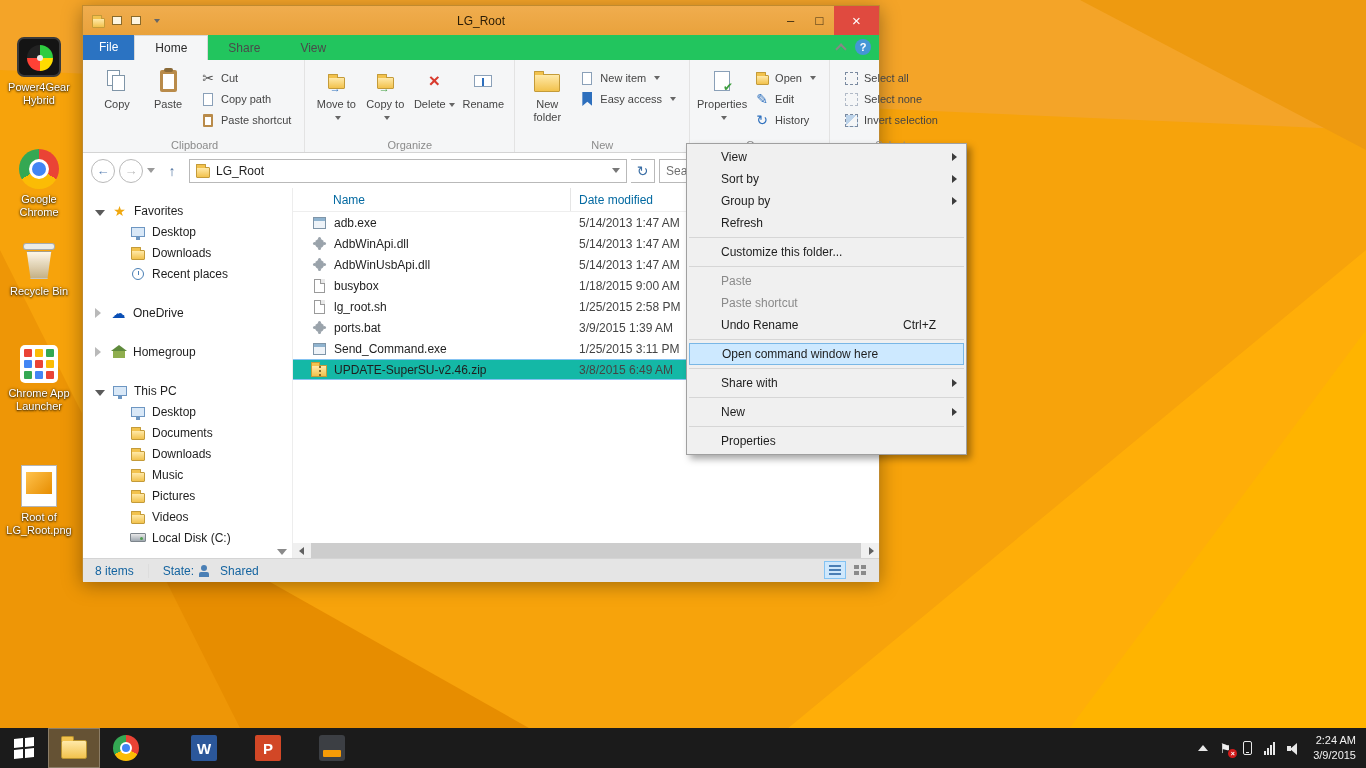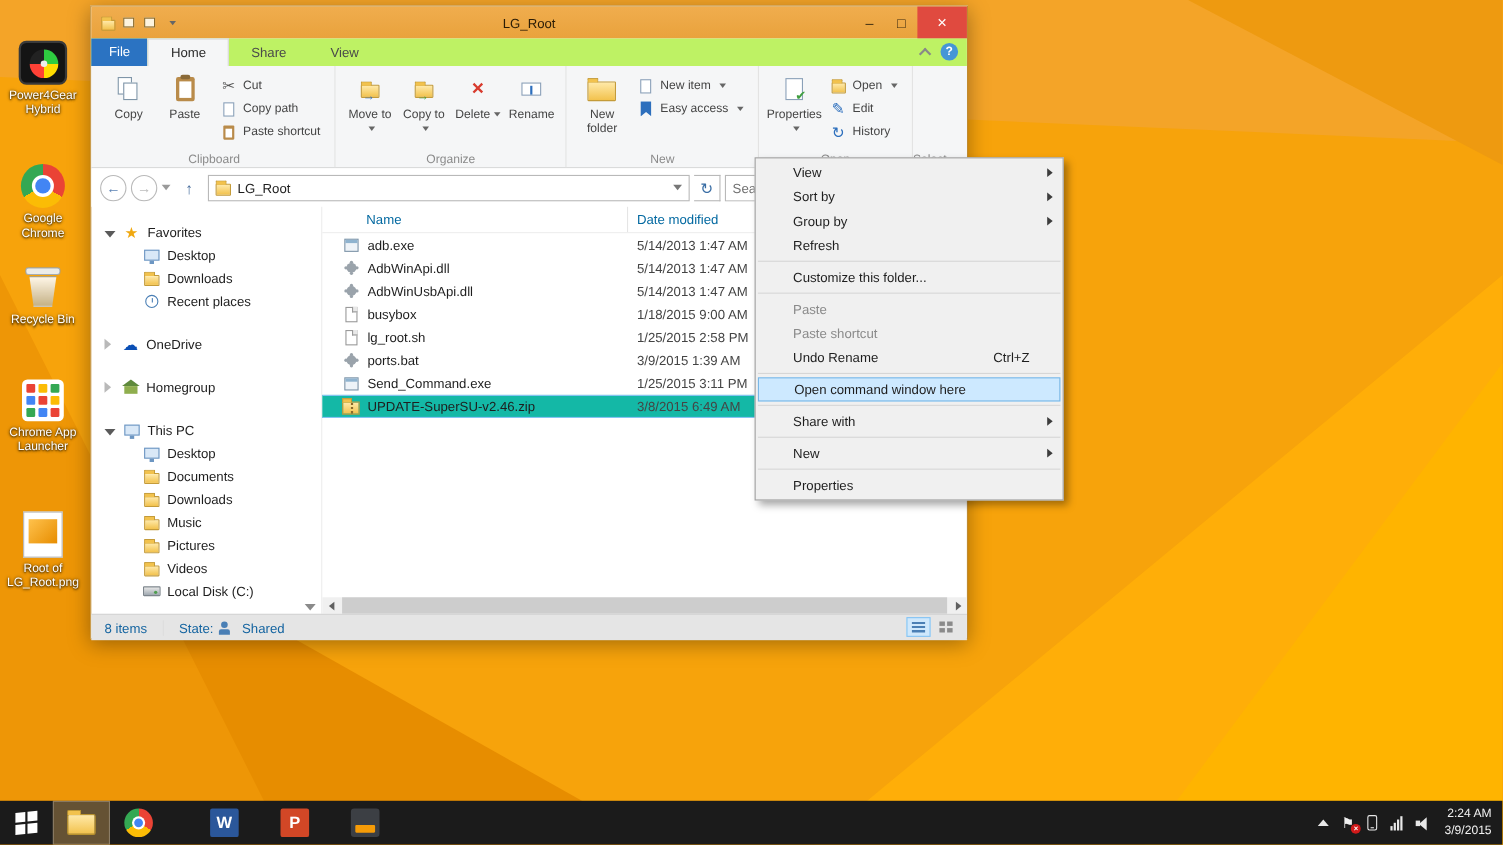--- a/index.html
+++ b/index.html
@@ -52,21 +52,21 @@
   .qat { display:flex; align-items:center; gap:5px; padding-left:8px; }
   .qat-btn { width:14px; height:12px; display:flex; align-items:center; justify-content:center; }
   .mini-sq { width:10px; height:9px; background:#fdf4df; border:1px solid #8a6a2a; display:block; }
   .title-text { position:absolute; left:0; right:0; text-align:center; color:#2b1d06; font-size:12px; }
   .win-controls { position:absolute; right:0; top:0; height:100%; display:flex; }
   .wc { width:29px; height:100%; display:flex; align-items:center; justify-content:center;
     color:#3a2a10; font-size:13px; cursor:default; }
   .wc.close { width:45px; background:#e04a3f; color:#fff; font-size:15px; }
 
   
-  .tabs-row { height:25px; background:#bef264; display:flex; align-items:center; position:relative; }
+  .tabs-row { height:25px; background:#22c55e; display:flex; align-items:center; position:relative; }
   .tab { height:24px; line-height:24px; padding:0 20px; color:#4a4a4a; cursor:default; }
   .tab.file { background:#2b73c2; color:#fff; padding:0 16px; height:25px; line-height:25px; }
   .tab.active { background:#f5f6f7; border:1px solid #d8d8d8; border-bottom:none; color:#2b2b2b; height:25px; line-height:24px; }
   .tabs-right { position:absolute; right:8px; top:4px; display:flex; gap:10px; align-items:center; }
   .caret-up { width:8px; height:8px; border-left:2px solid #888; border-top:2px solid #888; transform:rotate(45deg); margin-top:3px; }
   .help-circle { width:16px; height:16px; border-radius:50%; background:#4596d6; color:#fff;
     display:flex; align-items:center; justify-content:center; font-size:11px; font-weight:bold; }
 
   
   .ribbon { height:93px; background:#f5f6f7; border-bottom:1px solid #d4d4d4; display:flex; padding-left:2px; }
@@ -457,20 +457,40 @@
         </div>
         <div class="rb-small">
           <span class="i16 glyph blue">↻</span>
           <span>History</span>
         </div>
       </div>
       <div class="rgroup-label">Open</div>
     </div>
 
     <div class="rgroup" style="border-right:none">
+      <div class="rb-col">
+        <div class="rb-small">
+          <span class="i16">
+              <i class="ic-dashed"></i>
+            </span>
+          <span>Select all</span>
+        </div>
+        <div class="rb-small">
+          <span class="i16">
+              <i class="ic-dashed" style="opacity:.55"></i>
+            </span>
+          <span>Select none</span>
+        </div>
+        <div class="rb-small">
+          <span class="i16">
+              <i class="ic-dashed half"></i>
+            </span>
+          <span>Invert selection</span>
+        </div>
+      </div>
       <div class="rgroup-label">Select</div>
     </div>
   </div>
 
   <div class="addressbar">
     <span class="nav-circle">←</span>
     <span class="nav-circle disabled">→</span>
     <span class="hist-dd"></span>
     <span class="up-btn">↑</span>
     <div class="crumb-box">

